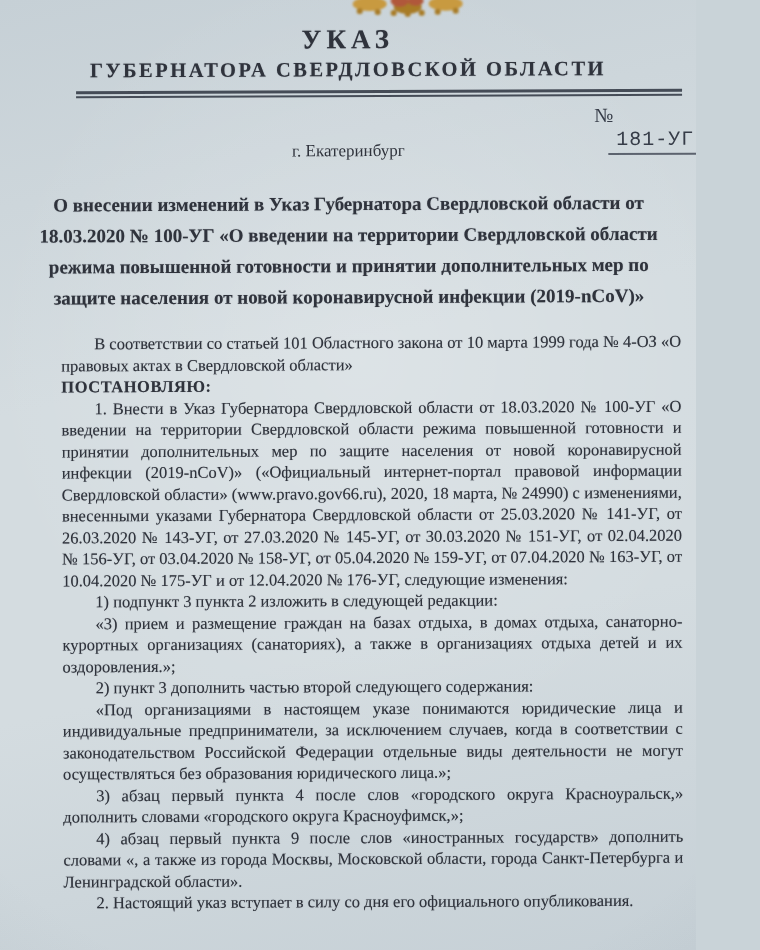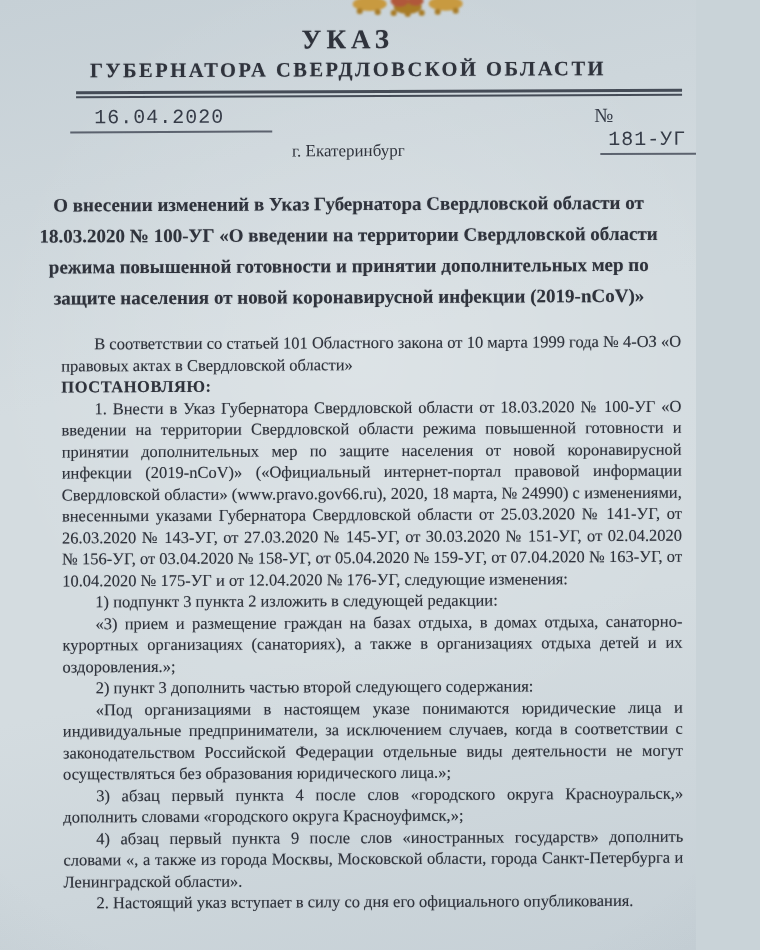--- a/index.html
+++ b/index.html
@@ -40,21 +40,21 @@
     position: relative; height: 36px; margin-top: 5px;
     font-family: "Liberation Mono", monospace; font-size: 20px; color: #363c48;
   }
   .date-field {
     position: absolute; left: 70px; top: 3px; width: 202px;
     padding: 0 0 2px 24px; border-bottom: 2px solid rgba(62,69,82,.8); letter-spacing: 1px;
   }
   .num-field { position: absolute; left: 594px; top: 3px; }
   .num-label { font-family: "Liberation Serif", serif; font-size: 20px; }
   .num-value {
-    display: inline-block; width: 112px; margin-left: 6px;
+    display: inline-block; width: 112px; margin-left: 14px;
     padding: 0 0 2px 8px; border-bottom: 2px solid rgba(62,69,82,.8); letter-spacing: 1px;
   }
   .city { margin-top: 3px; text-align: center; font-size: 17px; }
 
   .title {
     margin: 27px auto 0; max-width: 660px; text-align: center;
     font-weight: bold; font-size: 19px; line-height: 31px;
     text-shadow: 0 0 1px rgba(40,45,55,.4);
   }
   .body {
@@ -96,21 +96,20 @@
         <circle class="crest-gold-dark" cx="106" cy="16" r="3"></circle>
       </g>
     </svg>
 
     <h1 class="doc-type">УКАЗ</h1>
     <h2 class="doc-org">ГУБЕРНАТОРА СВЕРДЛОВСКОЙ ОБЛАСТИ</h2>
 
     <div class="rule"></div>
 
     <div class="meta-row">
-      <div class="date-field">16.04.2020</div>
       <div class="num-field"><span class="num-label">№</span><span class="num-value">181-УГ</span></div>
     </div>
 
     <div class="city">г. Екатеринбург</div>
 
     <div class="title">О внесении изменений в Указ Губернатора Свердловской области от 18.03.2020 № 100-УГ «О введении на территории Свердловской области режима повышенной готовности и принятии дополнительных мер по защите населения от новой коронавирусной инфекции (2019-nCoV)»</div>
 
     <div class="body">
       <p>В соответствии со статьей 101 Областного закона от 10 марта 1999 года № 4-ОЗ «О правовых актах в Свердловской области»</p>
       <p class="resolve">ПОСТАНОВЛЯЮ:</p>

